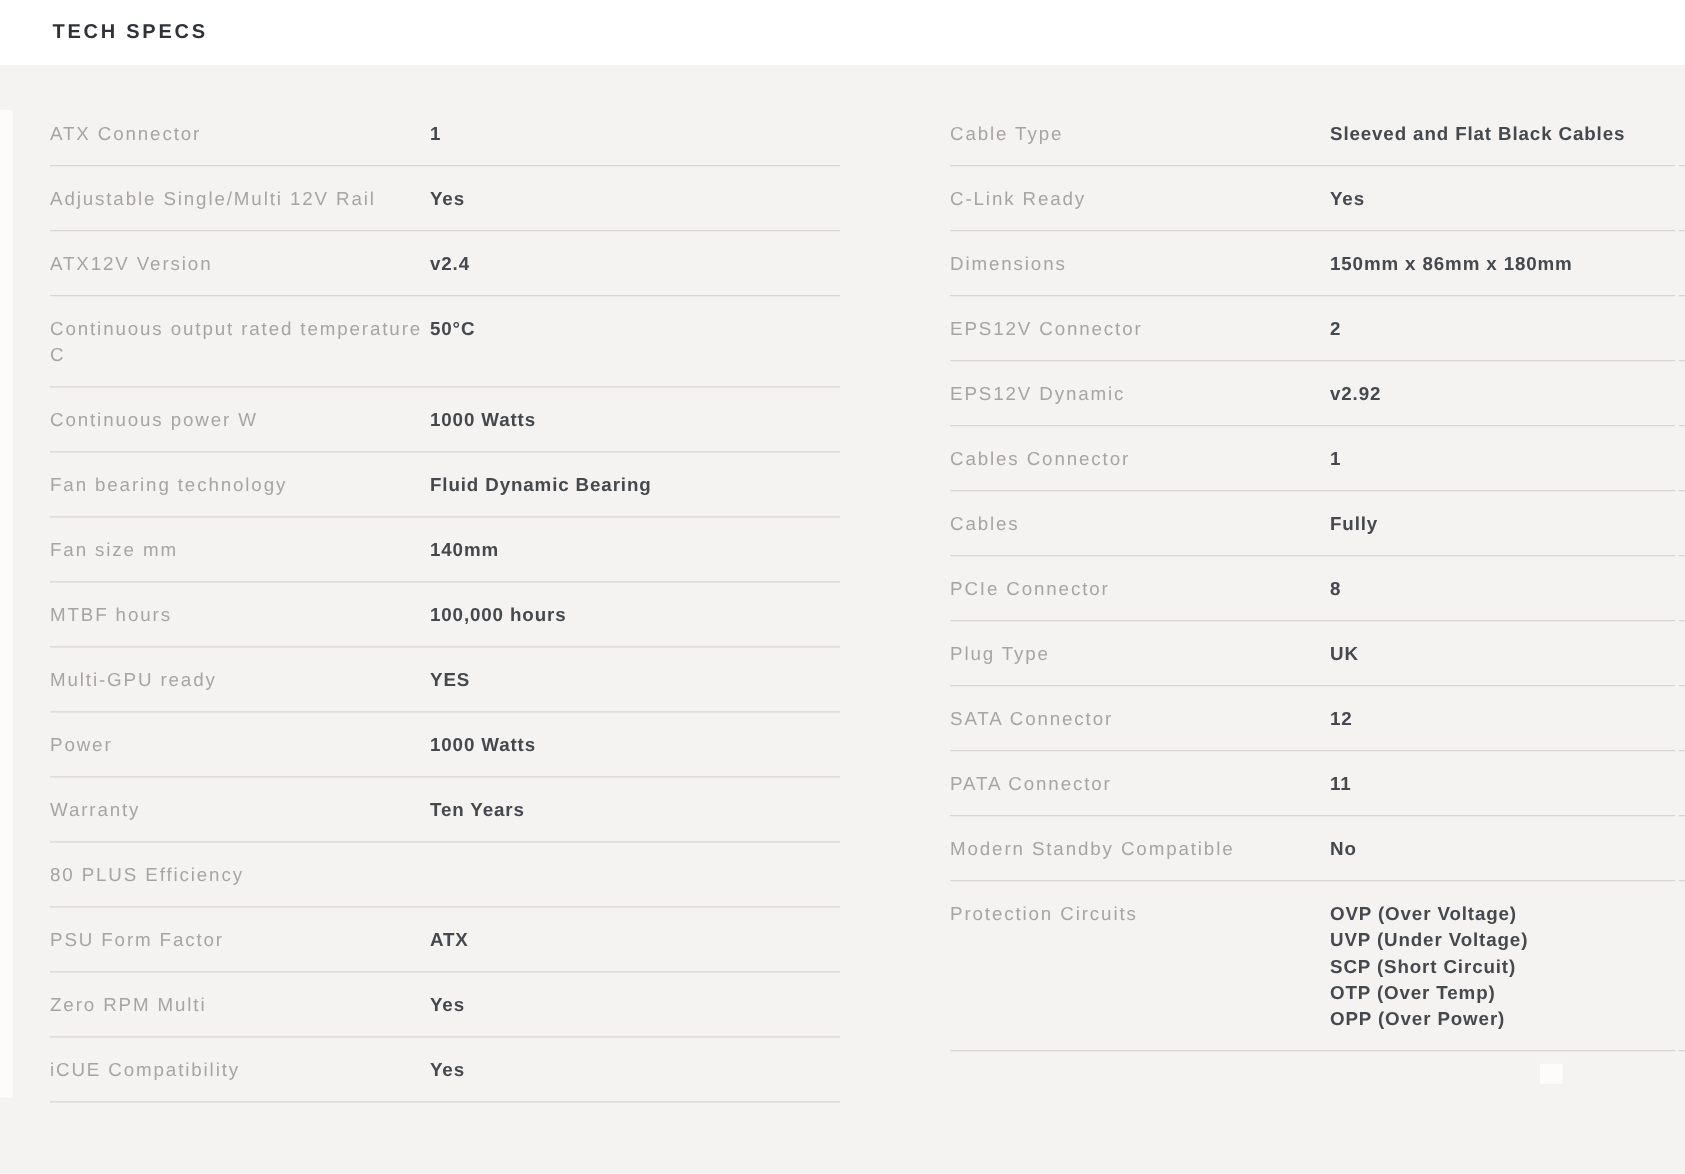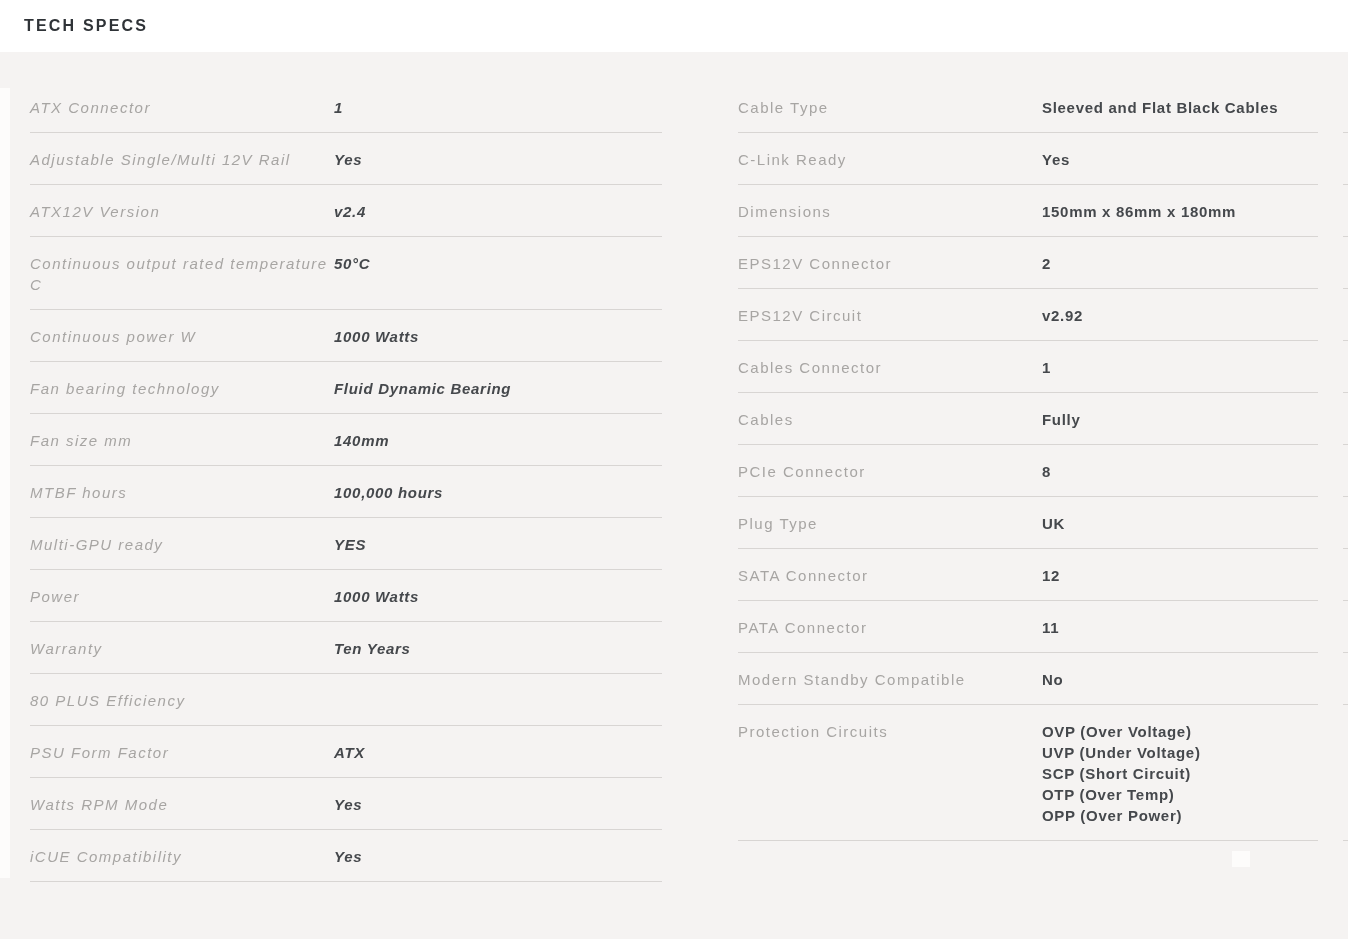--- a/index.html
+++ b/index.html
@@ -12,41 +12,41 @@
     font-family:"Liberation Sans", sans-serif;
     background:var(--header-bg);
     position:relative;
   }
   .header-band{
     position:absolute; left:0; top:0; width:1348px; height:52px;
     background:var(--header-bg);
     display:flex; align-items:center;
   }
   .page-title{
-    margin-left:24px;
+    margin-left:42px;
     font-size:16px; font-weight:700; letter-spacing:2.2px;
     color:var(--title); text-transform:uppercase;
   }
   .content-panel{
     position:absolute; left:0; top:52px; width:1348px; height:887px;
     background:var(--bg);
   }
   .left-page-sliver{
     position:absolute; left:0; top:36px; width:10px; height:790px;
     background:#fdfcfb;
   }
   .white-patch{
     position:absolute; left:1232px; top:799px; width:18px; height:16px;
     background:#fdfcfb;
   }
   .spec-column{
     position:absolute; top:29px;
   }
-  .col-left{ left:30px;  width:632px;font-style:italic; }
-  .col-right{ left:738px; width:580px; }
+  .col-left{ left:40px;  width:632px; }
+  .col-right{ left:760px; width:580px; }
   .spec-row{
     display:flex; align-items:flex-start;
     padding:16px 0 14px;
     border-bottom:1px solid var(--divider);
   }
   .spec-label{
     width:304px; flex:0 0 304px;
     font-size:15px; font-weight:400; letter-spacing:1.5px;
     line-height:21px; color:var(--label);
   }
@@ -116,21 +116,21 @@
         <div class="spec-value">Ten Years</div>
       </div>
       <div class="spec-row">
         <div class="spec-label">80 PLUS Efficiency</div>
       </div>
       <div class="spec-row">
         <div class="spec-label">PSU Form Factor</div>
         <div class="spec-value">ATX</div>
       </div>
       <div class="spec-row">
-        <div class="spec-label">Watts RPM Mode</div>
+        <div class="spec-label">Zero RPM Multi</div>
         <div class="spec-value">Yes</div>
       </div>
       <div class="spec-row">
         <div class="spec-label">iCUE Compatibility</div>
         <div class="spec-value">Yes</div>
       </div>
     </div>
   <div class="spec-column col-right" id="col-right">
       <div class="spec-row">
         <div class="spec-label">Cable Type</div>
@@ -142,21 +142,21 @@
       </div>
       <div class="spec-row">
         <div class="spec-label">Dimensions</div>
         <div class="spec-value">150mm x 86mm x 180mm</div>
       </div>
       <div class="spec-row">
         <div class="spec-label">EPS12V Connector</div>
         <div class="spec-value">2</div>
       </div>
       <div class="spec-row">
-        <div class="spec-label">EPS12V Circuit</div>
+        <div class="spec-label">EPS12V Dynamic</div>
         <div class="spec-value">v2.92</div>
       </div>
       <div class="spec-row">
         <div class="spec-label">Cables Connector</div>
         <div class="spec-value">1</div>
       </div>
       <div class="spec-row">
         <div class="spec-label">Cables</div>
         <div class="spec-value">Fully</div>
       </div>

